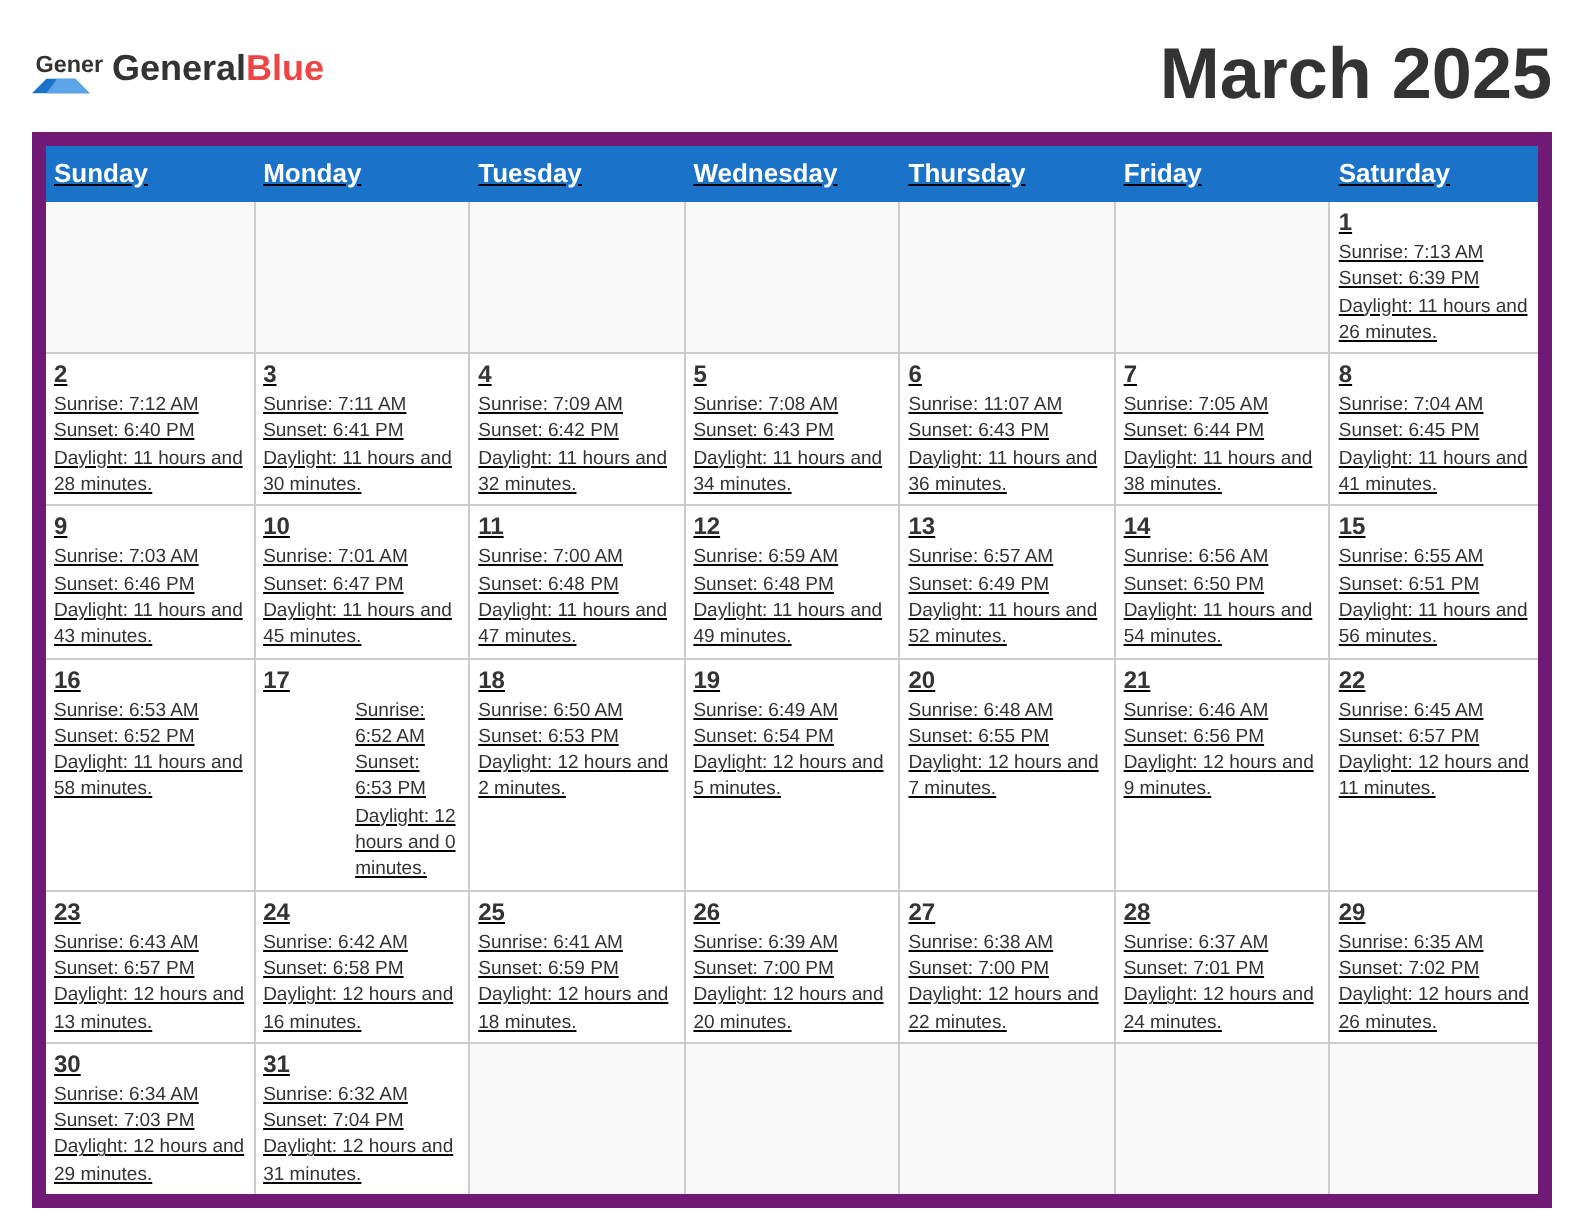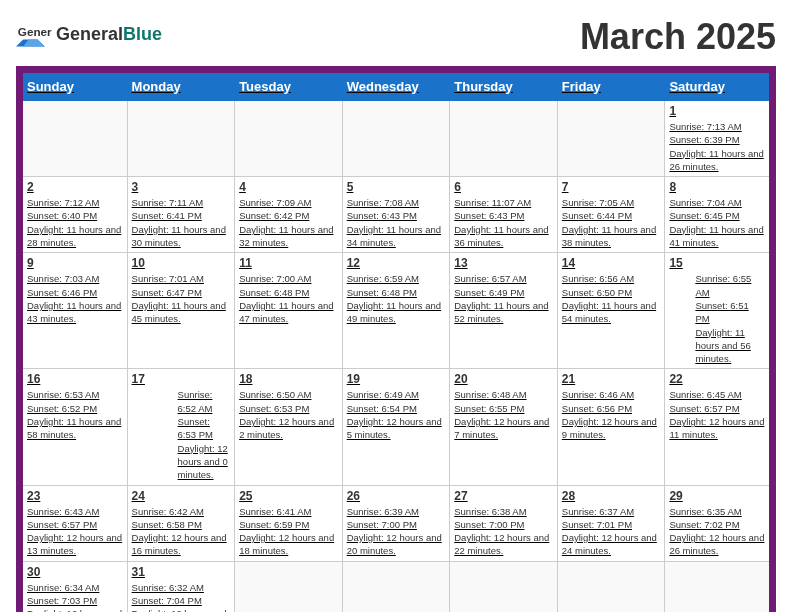--- a/index.html
+++ b/index.html
@@ -20,21 +20,21 @@
       display: flex;
       align-items: center;
       gap: 4px;
     }
     .logo-text {
       font-size: 18px;
       font-weight: bold;
       color: #333;
       line-height: 1;
     }
-    .logo-text span { color: #0f766e; }
+    .logo-text span { color: #ef4444; }
     .logo-icon {
       width: 36px;
       height: 36px;
     }
     .title-block {
       text-align: center;
     }
     .month-title {
       font-size: 36px;
       font-weight: bold;
@@ -206,21 +206,21 @@
 Daylight: 11 hours and 52 minutes.</div>
         </td>
         <td>
           <span class="day-number">14</span>
           <div class="day-info" style="white-space: pre-line;">Sunrise: 6:56 AM
 Sunset: 6:50 PM
 Daylight: 11 hours and 54 minutes.</div>
         </td>
         <td>
           <span class="day-number">15</span>
-          <div class="day-info" style="white-space: pre-line; margin-left: 26px;">Sunrise: 6:55 AM
+          <div class="day-info" style="white-space: pre-line;">Sunrise: 6:55 AM
 Sunset: 6:51 PM
 Daylight: 11 hours and 56 minutes.</div>
         </td>
       </tr>
       <tr>
         <td>
           <span class="day-number">16</span>
           <div class="day-info" style="white-space: pre-line;">Sunrise: 6:53 AM
 Sunset: 6:52 PM
 Daylight: 11 hours and 58 minutes.</div>

